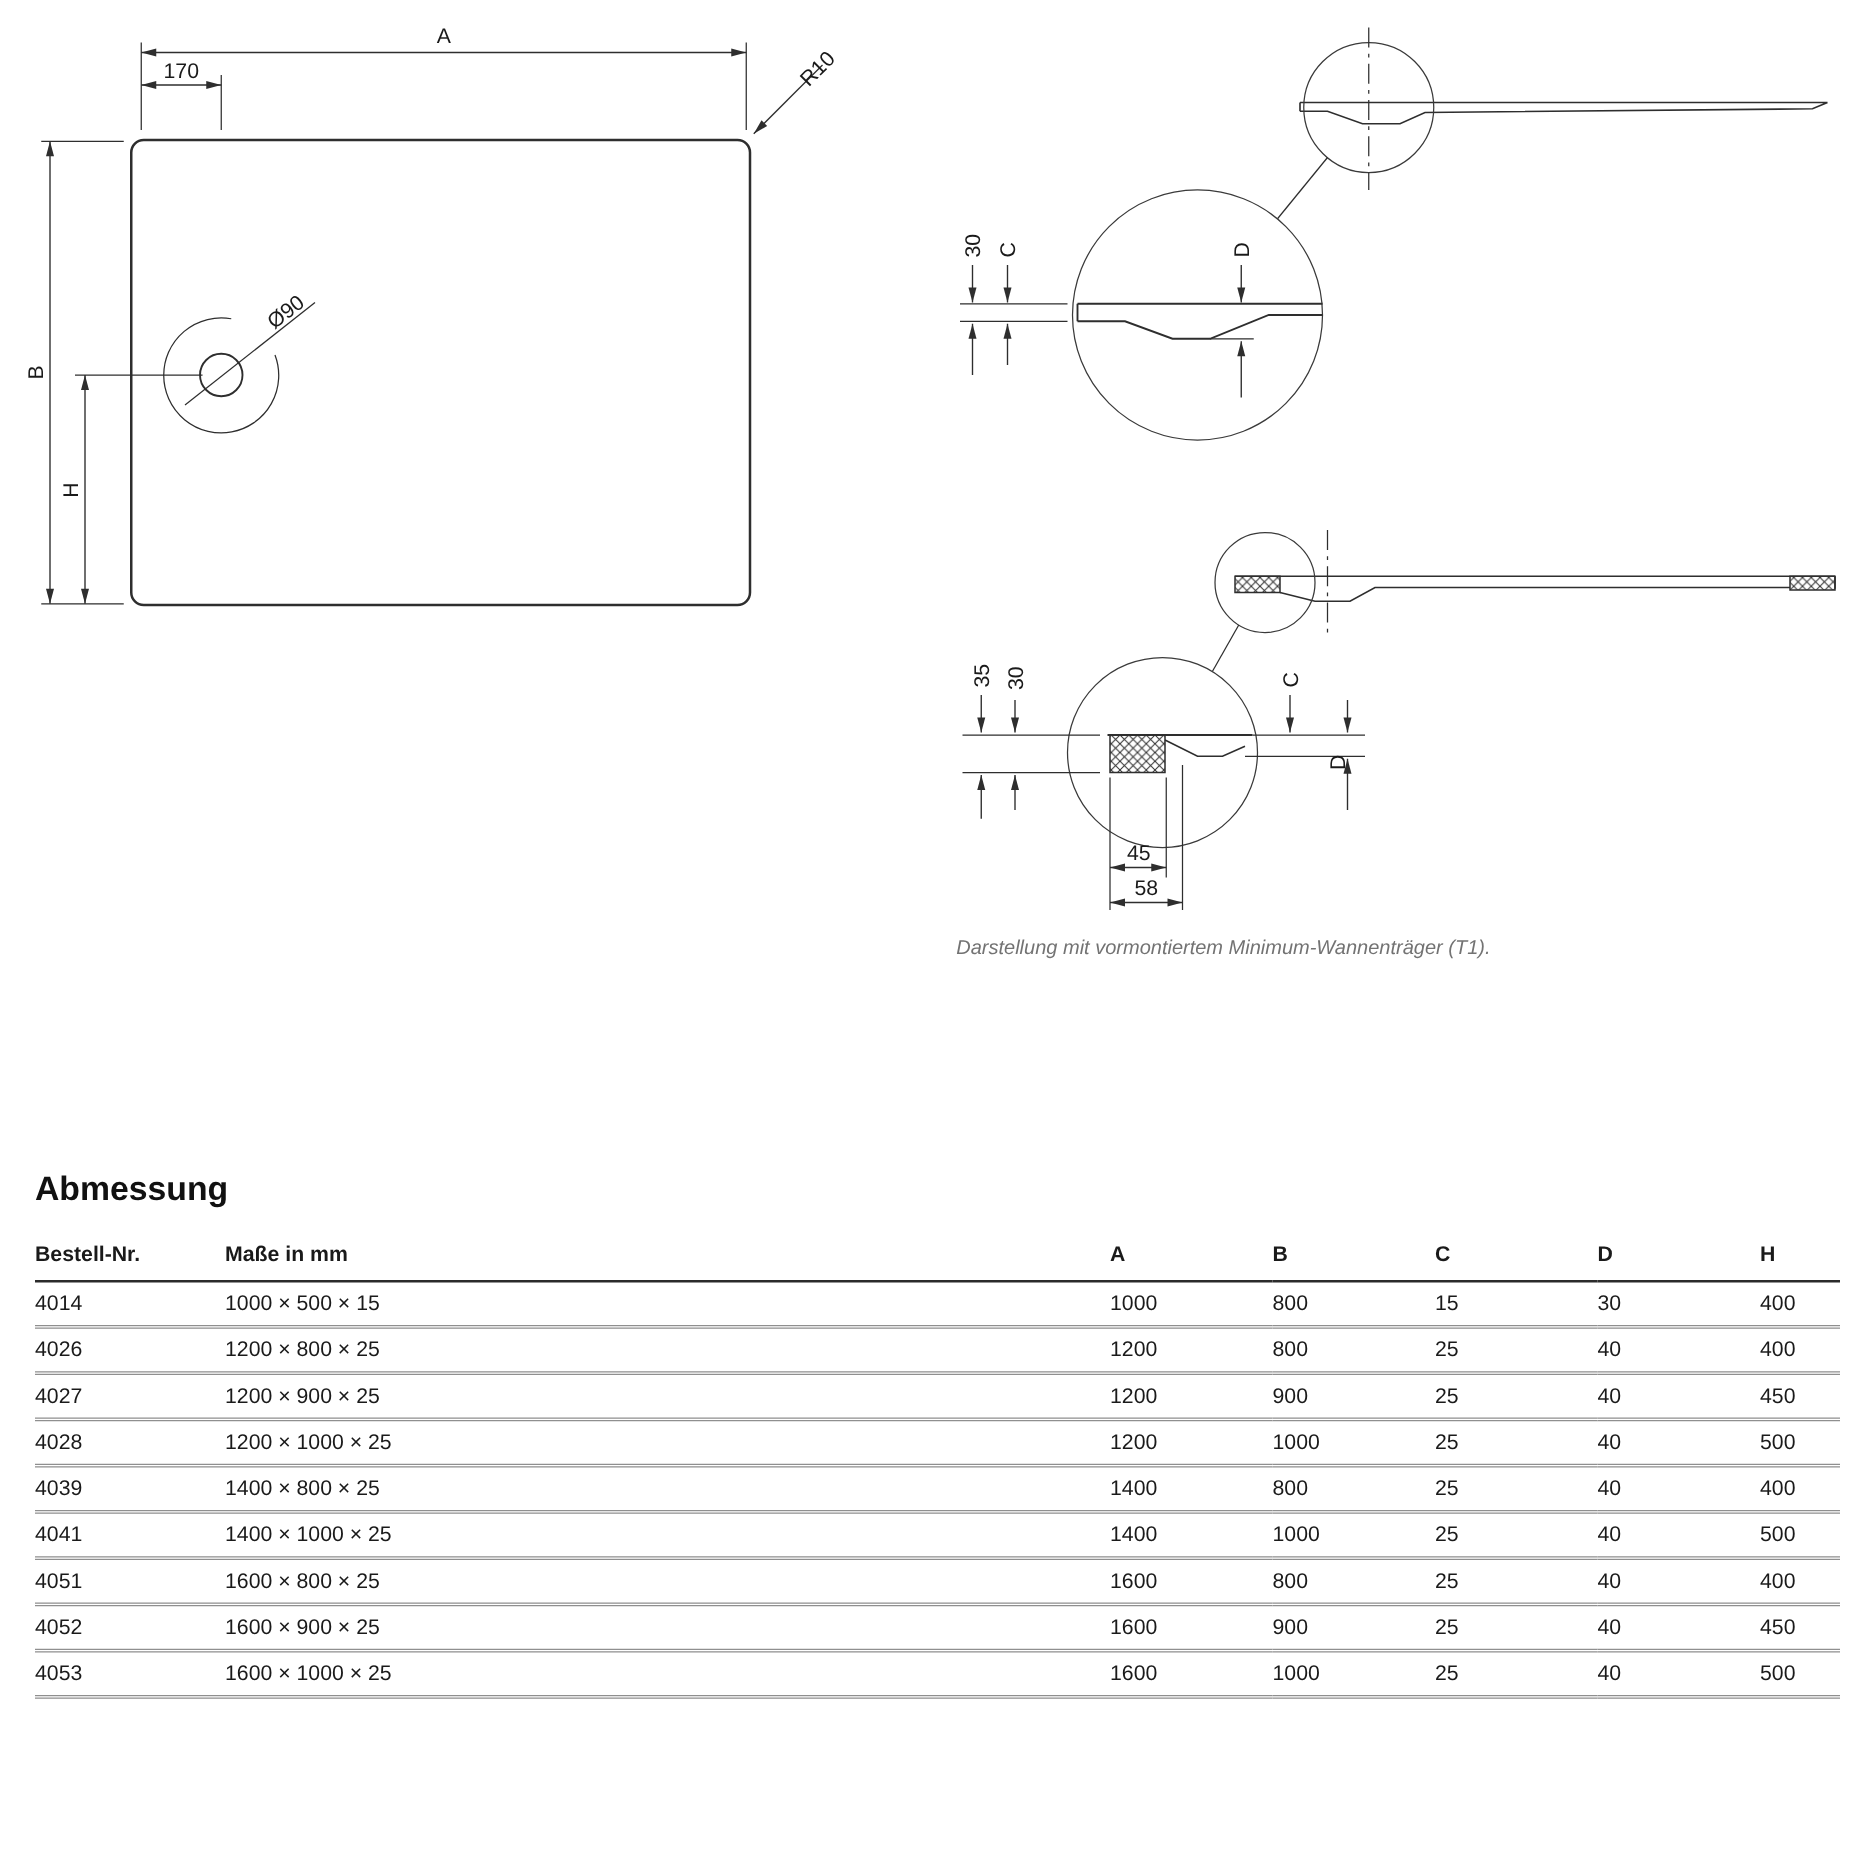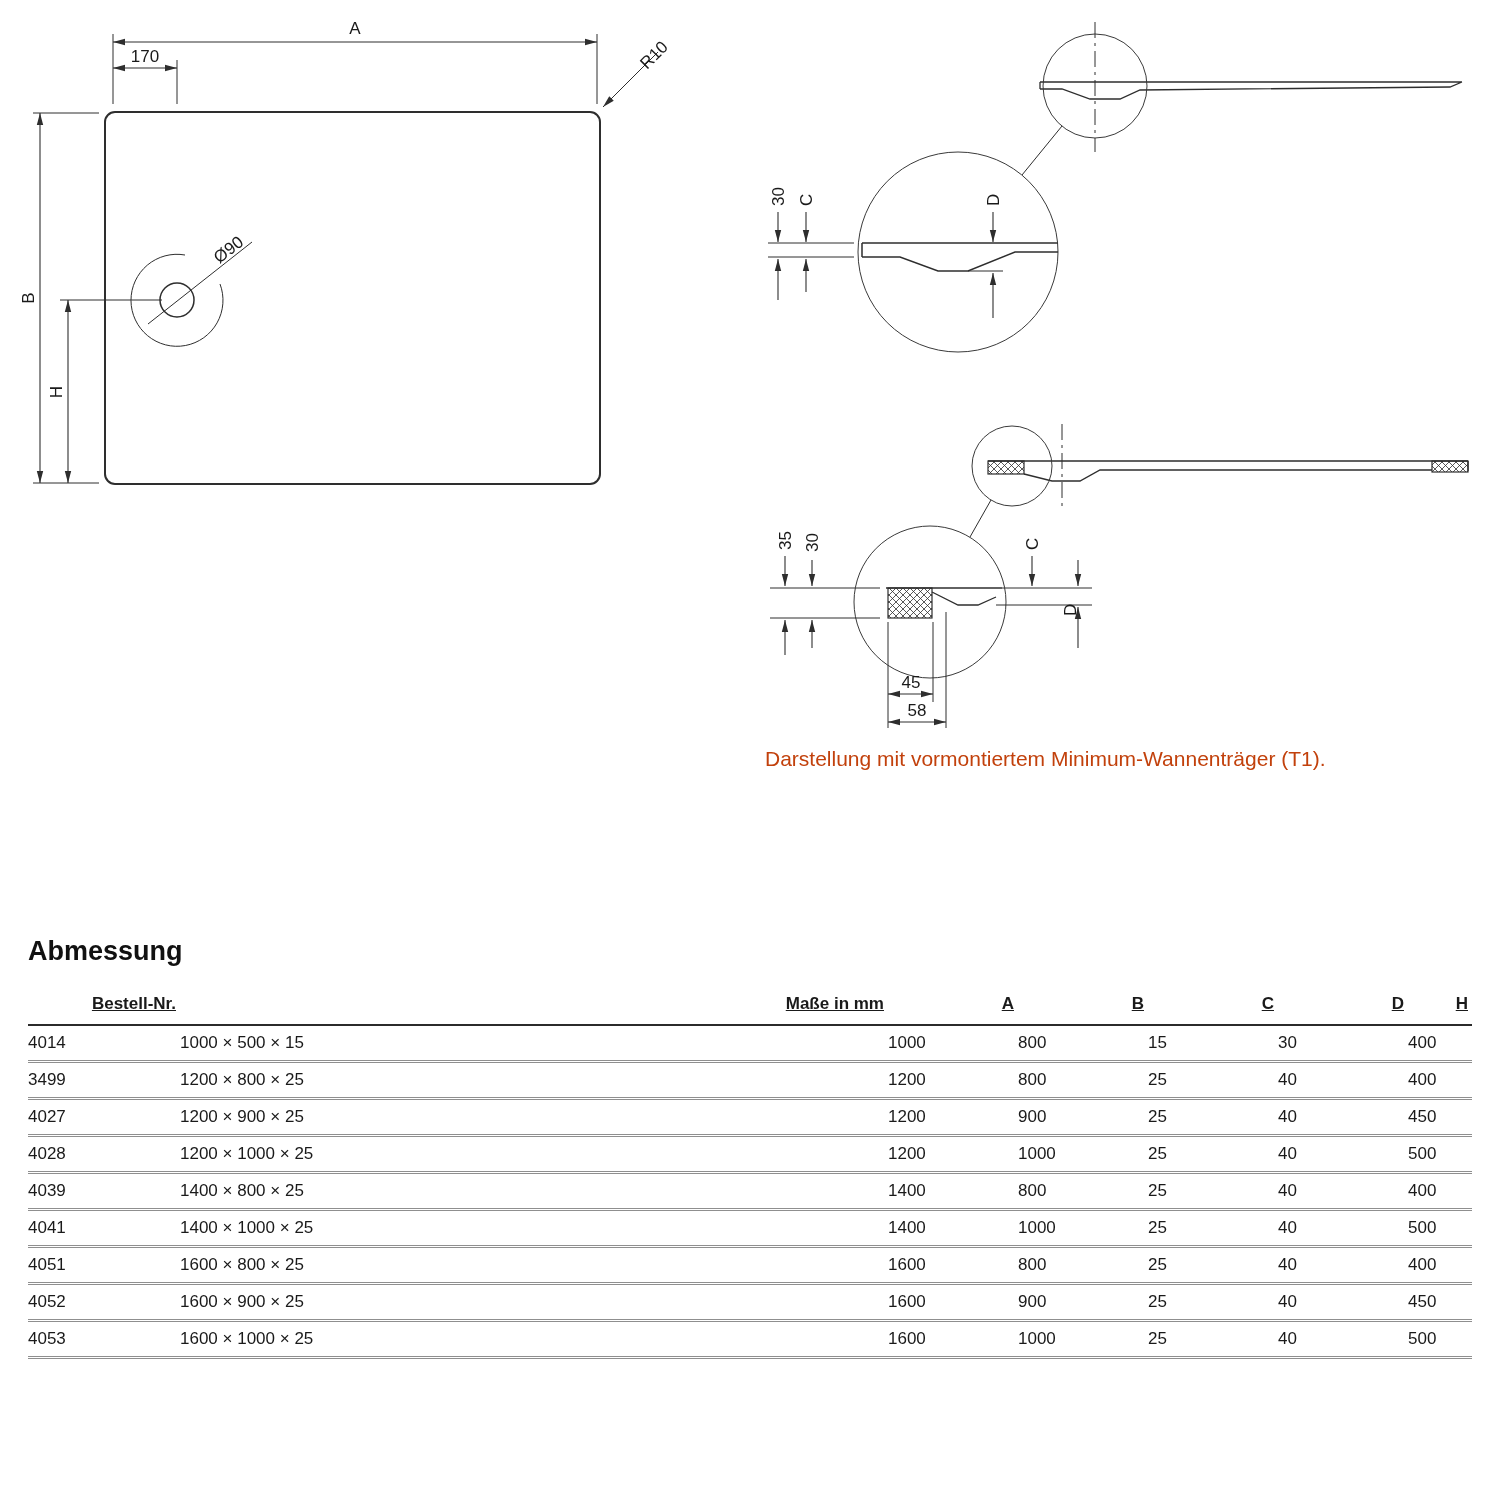--- a/index.html
+++ b/index.html
@@ -5,39 +5,39 @@
   html,body{margin:0;padding:0;}
   body{
     width:1500px;height:1500px;position:relative;overflow:hidden;
     background:#ffffff;color:#1a1a1a;
     font-family:"Liberation Sans", sans-serif;
   }
   .drawing-area{position:absolute;top:0;left:0;width:1500px;height:790px;}
   .drawing-area svg{display:block;}
   .caption{
     position:absolute;left:765px;top:748px;width:640px;
-    font-size:21px;line-height:22px;color:#c2410c;
+    font-size:16px;line-height:22px;color:#737373;font-style:italic;
   }
   
   .ol{fill:none;stroke:#2e2e2e;stroke-width:2;}
   .pr{fill:none;stroke:#2e2e2e;stroke-width:1.5;}
   .pr2{fill:none;stroke:#2e2e2e;stroke-width:1.3;}
   .ln{fill:none;stroke:#2e2e2e;stroke-width:1;}
   .dim{fill:none;stroke:#2e2e2e;stroke-width:1.1;}
   .cl{fill:none;stroke:#2e2e2e;stroke-width:1;stroke-dasharray:16 5 3 5;}
   .det{fill:none;stroke:#3a3a3a;stroke-width:1;}
   .blk{fill:url(#crosshatch);stroke:#2e2e2e;stroke-width:1.2;}
   .lbl{font:17px "Liberation Sans", sans-serif;fill:#1a1a1a;}
   
   .table-section{position:absolute;top:908px;left:28px;width:1444px;margin-top:28px;}
   .table-title{font-size:27px;line-height:30px;font-weight:bold;margin:0 0 28px 0;color:#111;}
   table.dims{border-collapse:collapse;table-layout:fixed;width:1444px;font-size:17px;}
   table.dims th{
-    text-align:right;font-weight:bold;padding:0 4px 10px 0;
-    border-bottom:2px solid #2b2b2b;line-height:20px;text-decoration:underline;
+    text-align:left;font-weight:bold;padding:0 4px 10px 0;
+    border-bottom:2px solid #2b2b2b;line-height:20px;
   }
   table.dims td{
     text-align:left;padding:7px 4px 7px 0;line-height:20px;
     border-bottom:3px double #8f8f8f;
   }
 </style>
 </head>
 <body>
 
 <div class="drawing-area">
@@ -170,21 +170,21 @@
         <tr>
           <td>4014</td>
           <td>1000 × 500 × 15</td>
           <td>1000</td>
           <td>800</td>
           <td>15</td>
           <td>30</td>
           <td>400</td>
         </tr>
         <tr>
-          <td>3499</td>
+          <td>4026</td>
           <td>1200 × 800 × 25</td>
           <td>1200</td>
           <td>800</td>
           <td>25</td>
           <td>40</td>
           <td>400</td>
         </tr>
         <tr>
           <td>4027</td>
           <td>1200 × 900 × 25</td>

